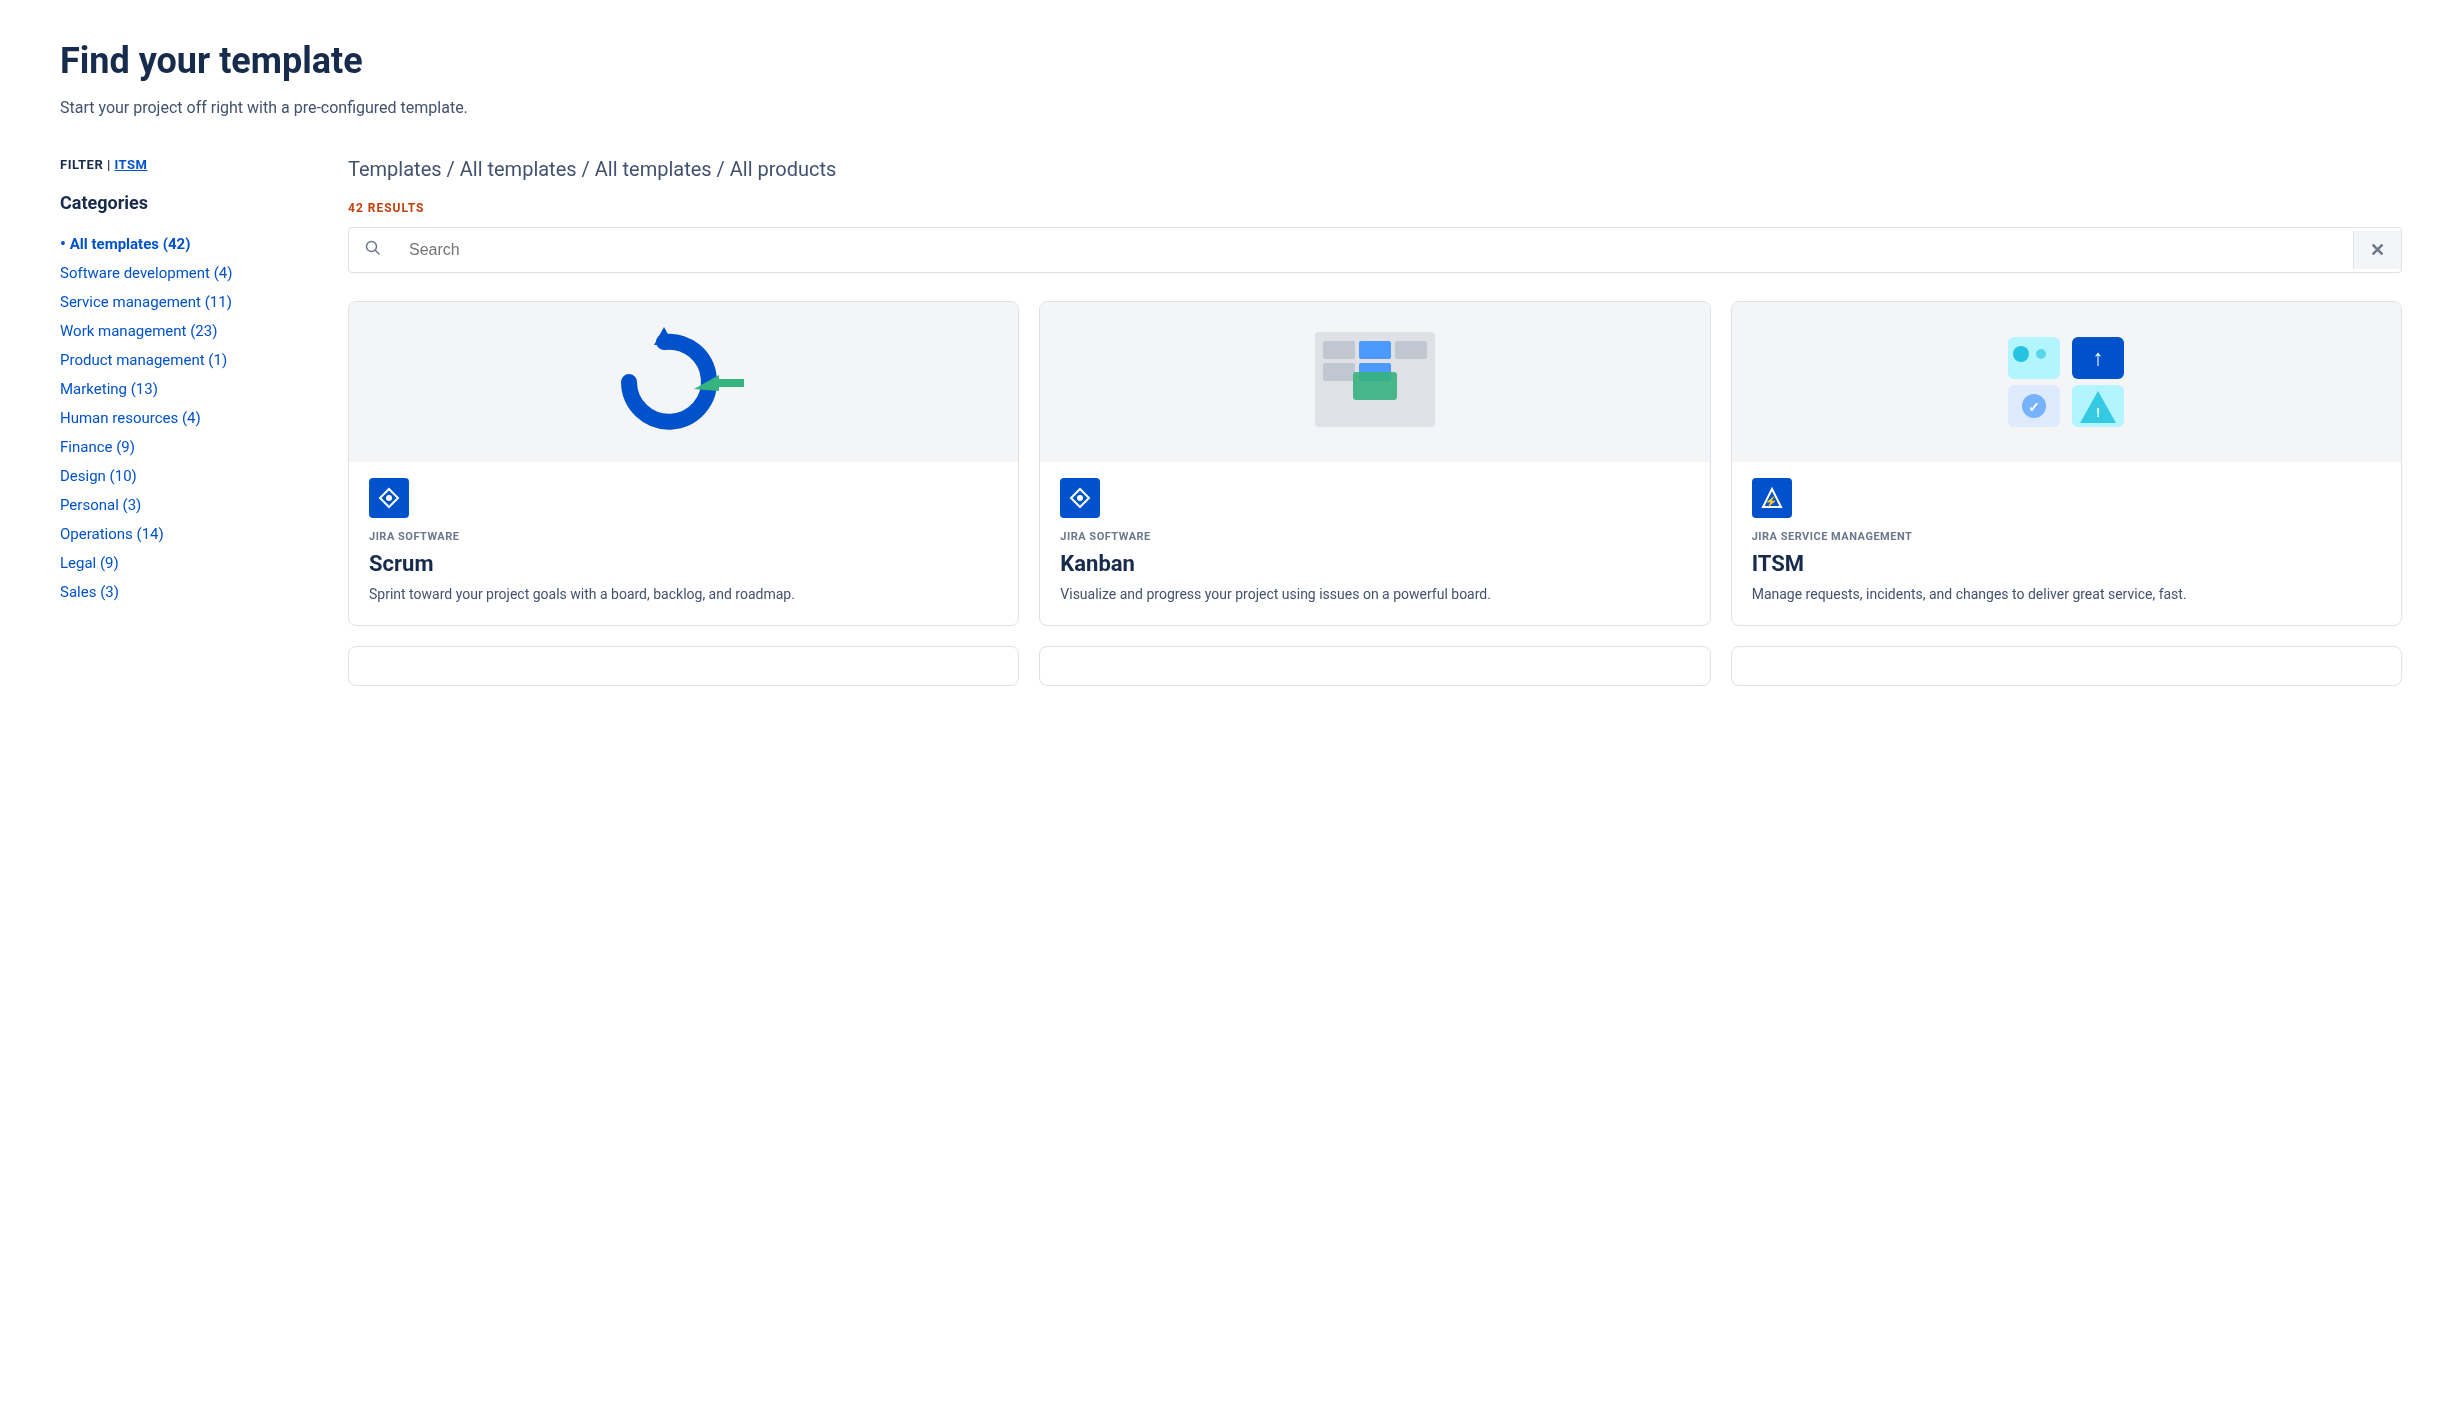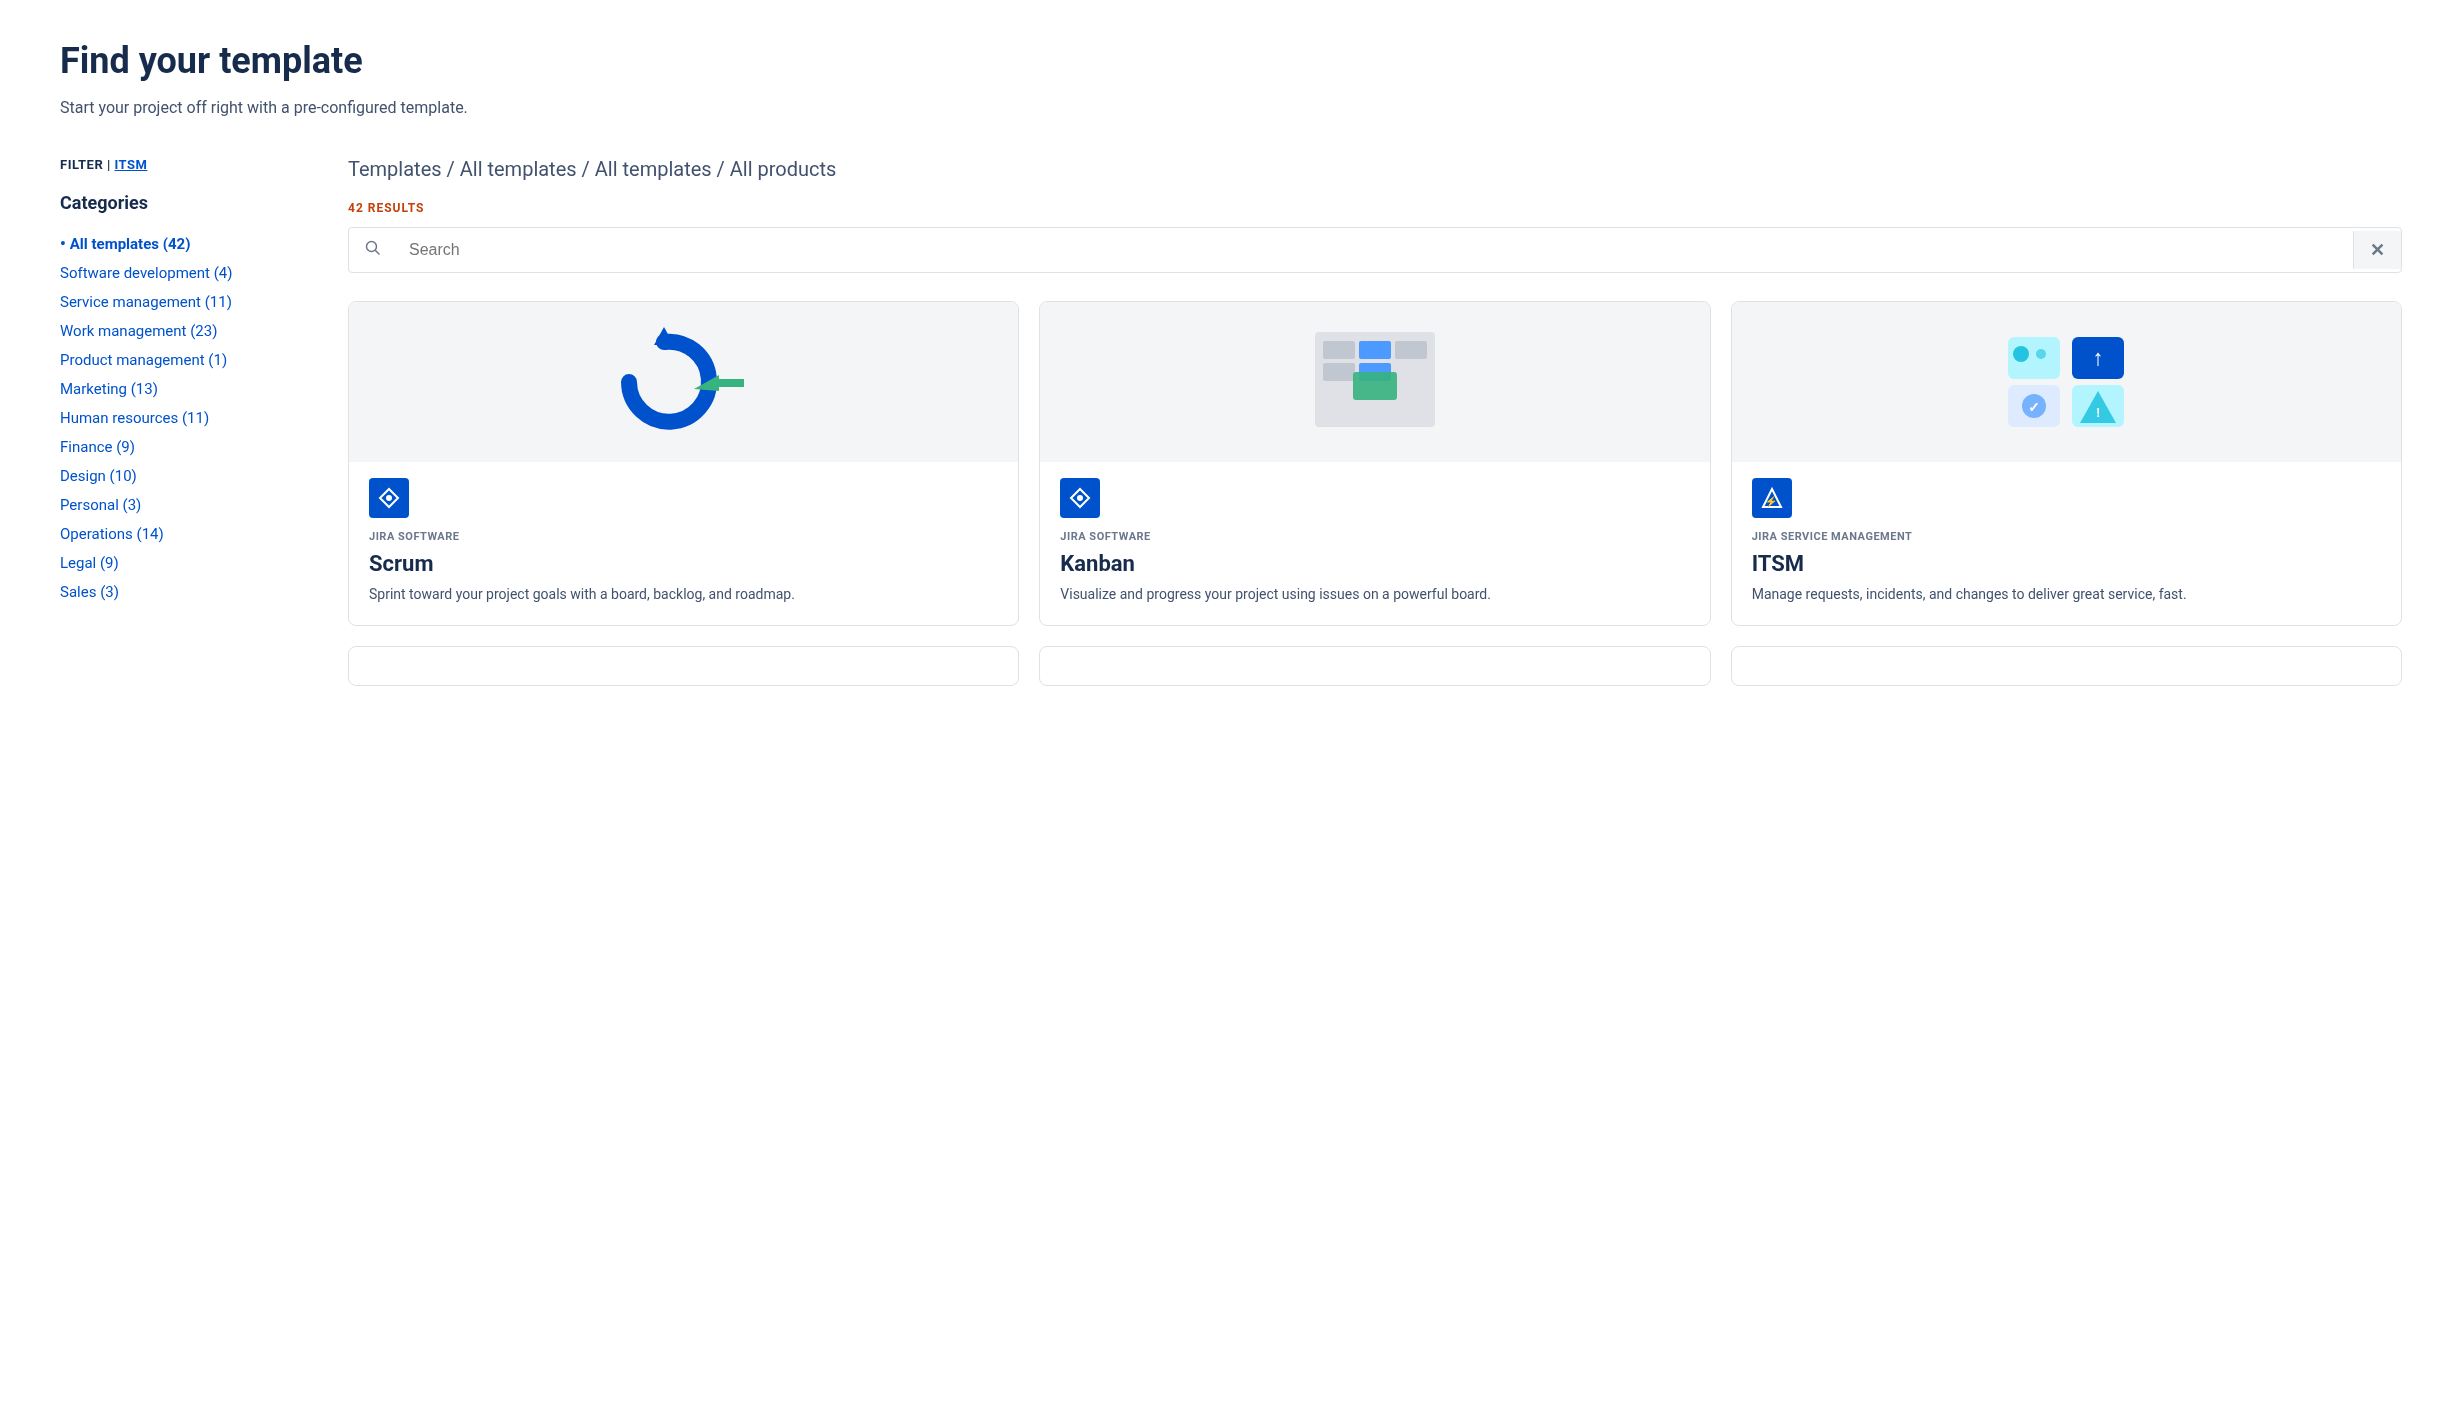--- a/index.html
+++ b/index.html
@@ -205,21 +205,21 @@
       <li>
         <a>Work management (23)</a>
       </li>
       <li>
         <a>Product management (1)</a>
       </li>
       <li>
         <a>Marketing (13)</a>
       </li>
       <li>
-        <a>Human resources (11)</a>
+        <a>Human resources (4)</a>
       </li>
       <li>
         <a>Finance (9)</a>
       </li>
       <li>
         <a>Design (10)</a>
       </li>
       <li>
         <a>Personal (3)</a>
       </li>

